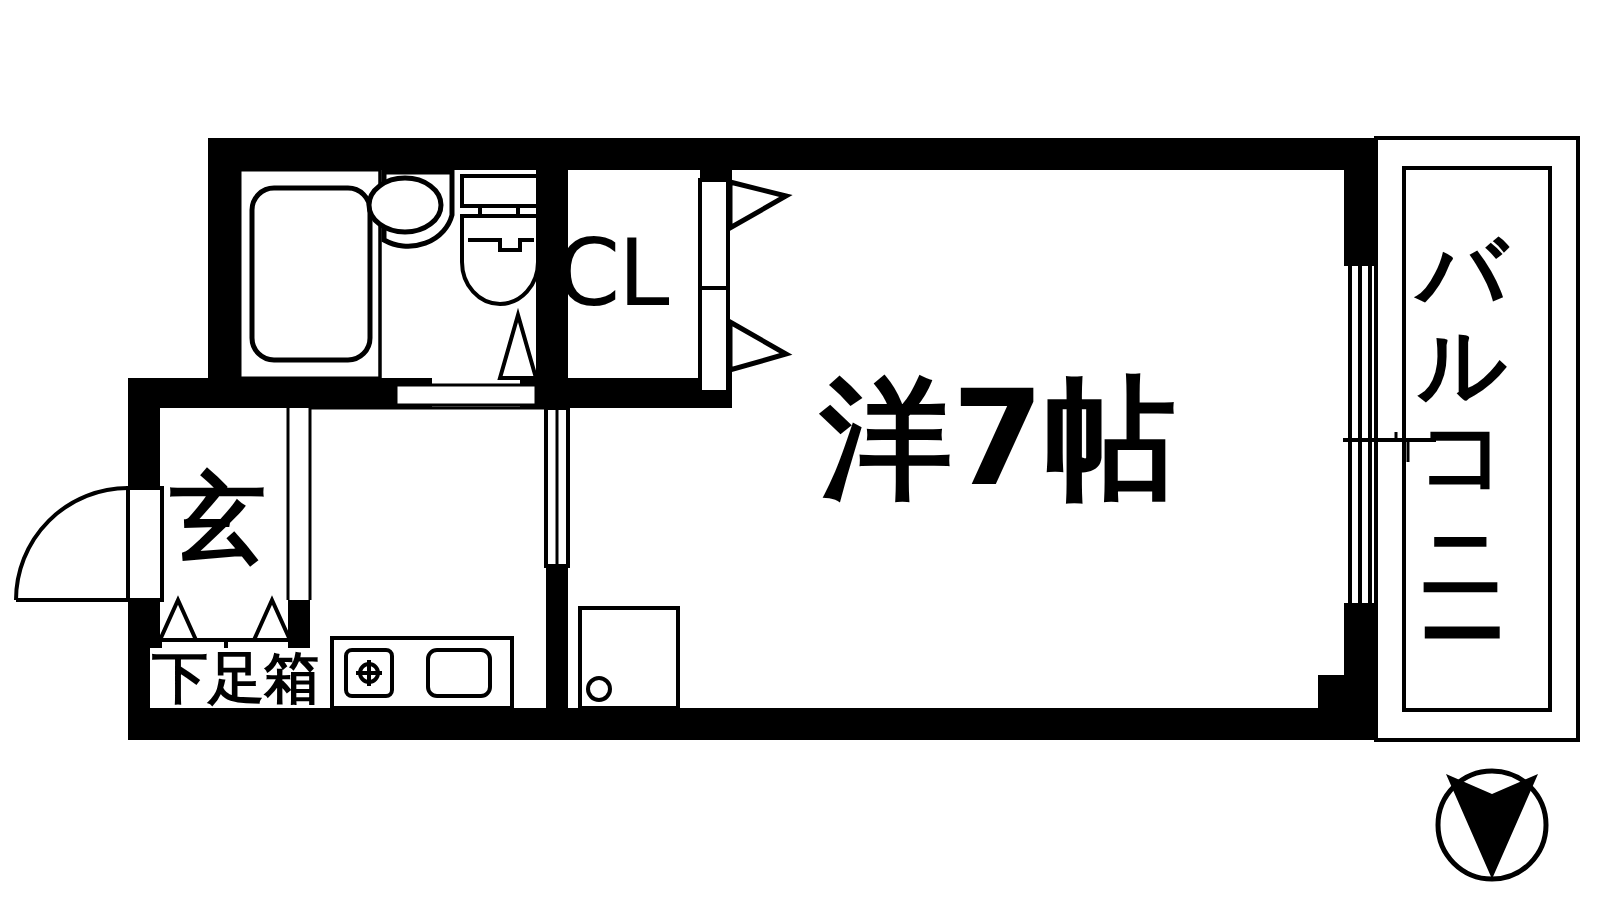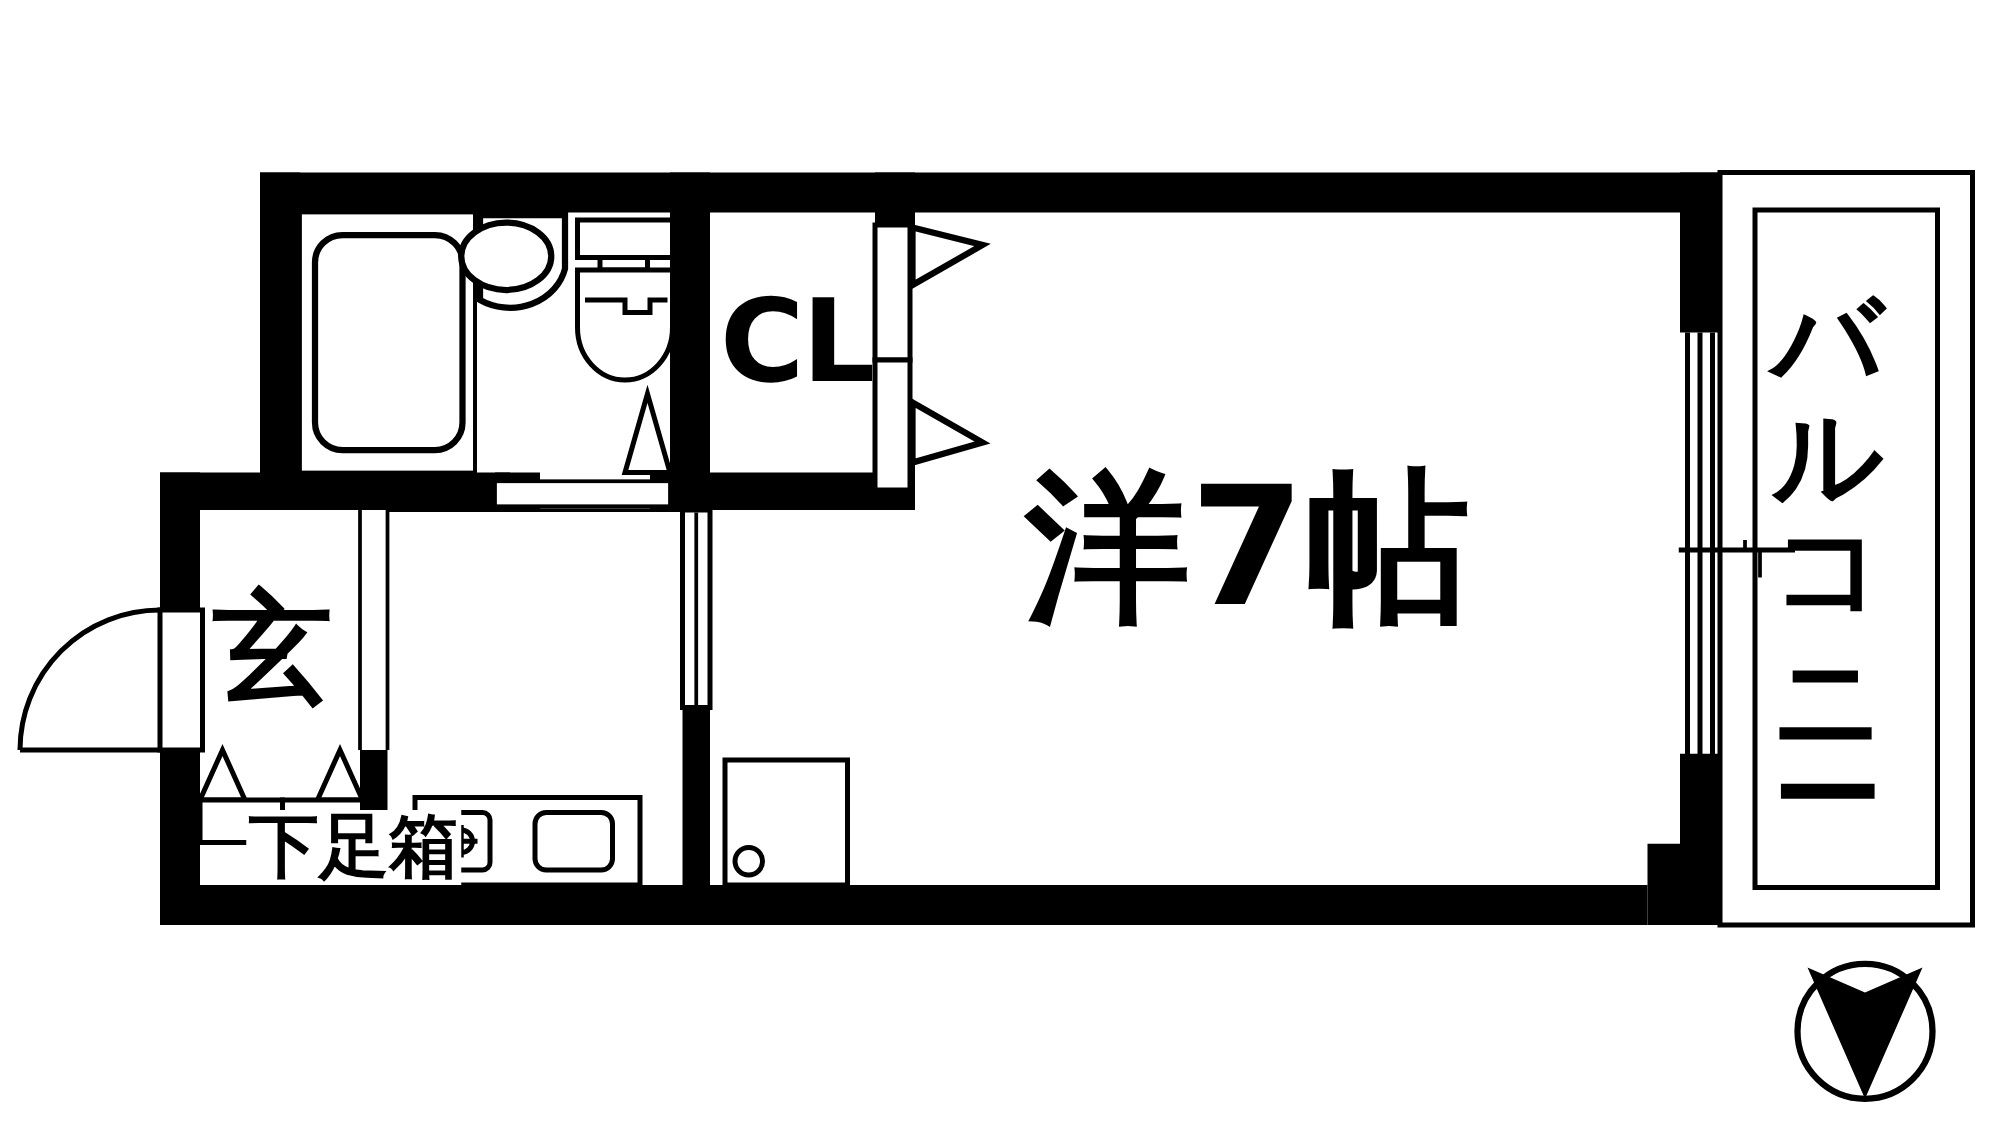--- a/index.html
+++ b/index.html
@@ -36,38 +36,37 @@
     user-select: none;
   }
   #label-room {
     left: 820px;
     top: 372px;
     font-size: 132px;
     letter-spacing: 0px;
     text-align: center;
   }
   #label-cl {
-    left: 576px;
+    left: 556px;
     top: 228px;
     font-size: 92px;
-    font-weight: 700;
+    font-weight: 400;
     letter-spacing: -2px;
   }
   #label-genkan {
     left: 170px;
     top: 470px;
     font-size: 96px;
   }
   #label-shoebox {
     left: 150px;
     top: 648px;
     font-size: 56px;
     background: #ffffff;
     padding: 2px 2px;
-    margin-left: 47px;
   }
   #label-balcony {
     left: 1418px;
     top: 172px;
     font-size: 88px;
     writing-mode: vertical-rl;
     text-orientation: upright;
     line-height: 1.02;
     letter-spacing: 4px;
   }

